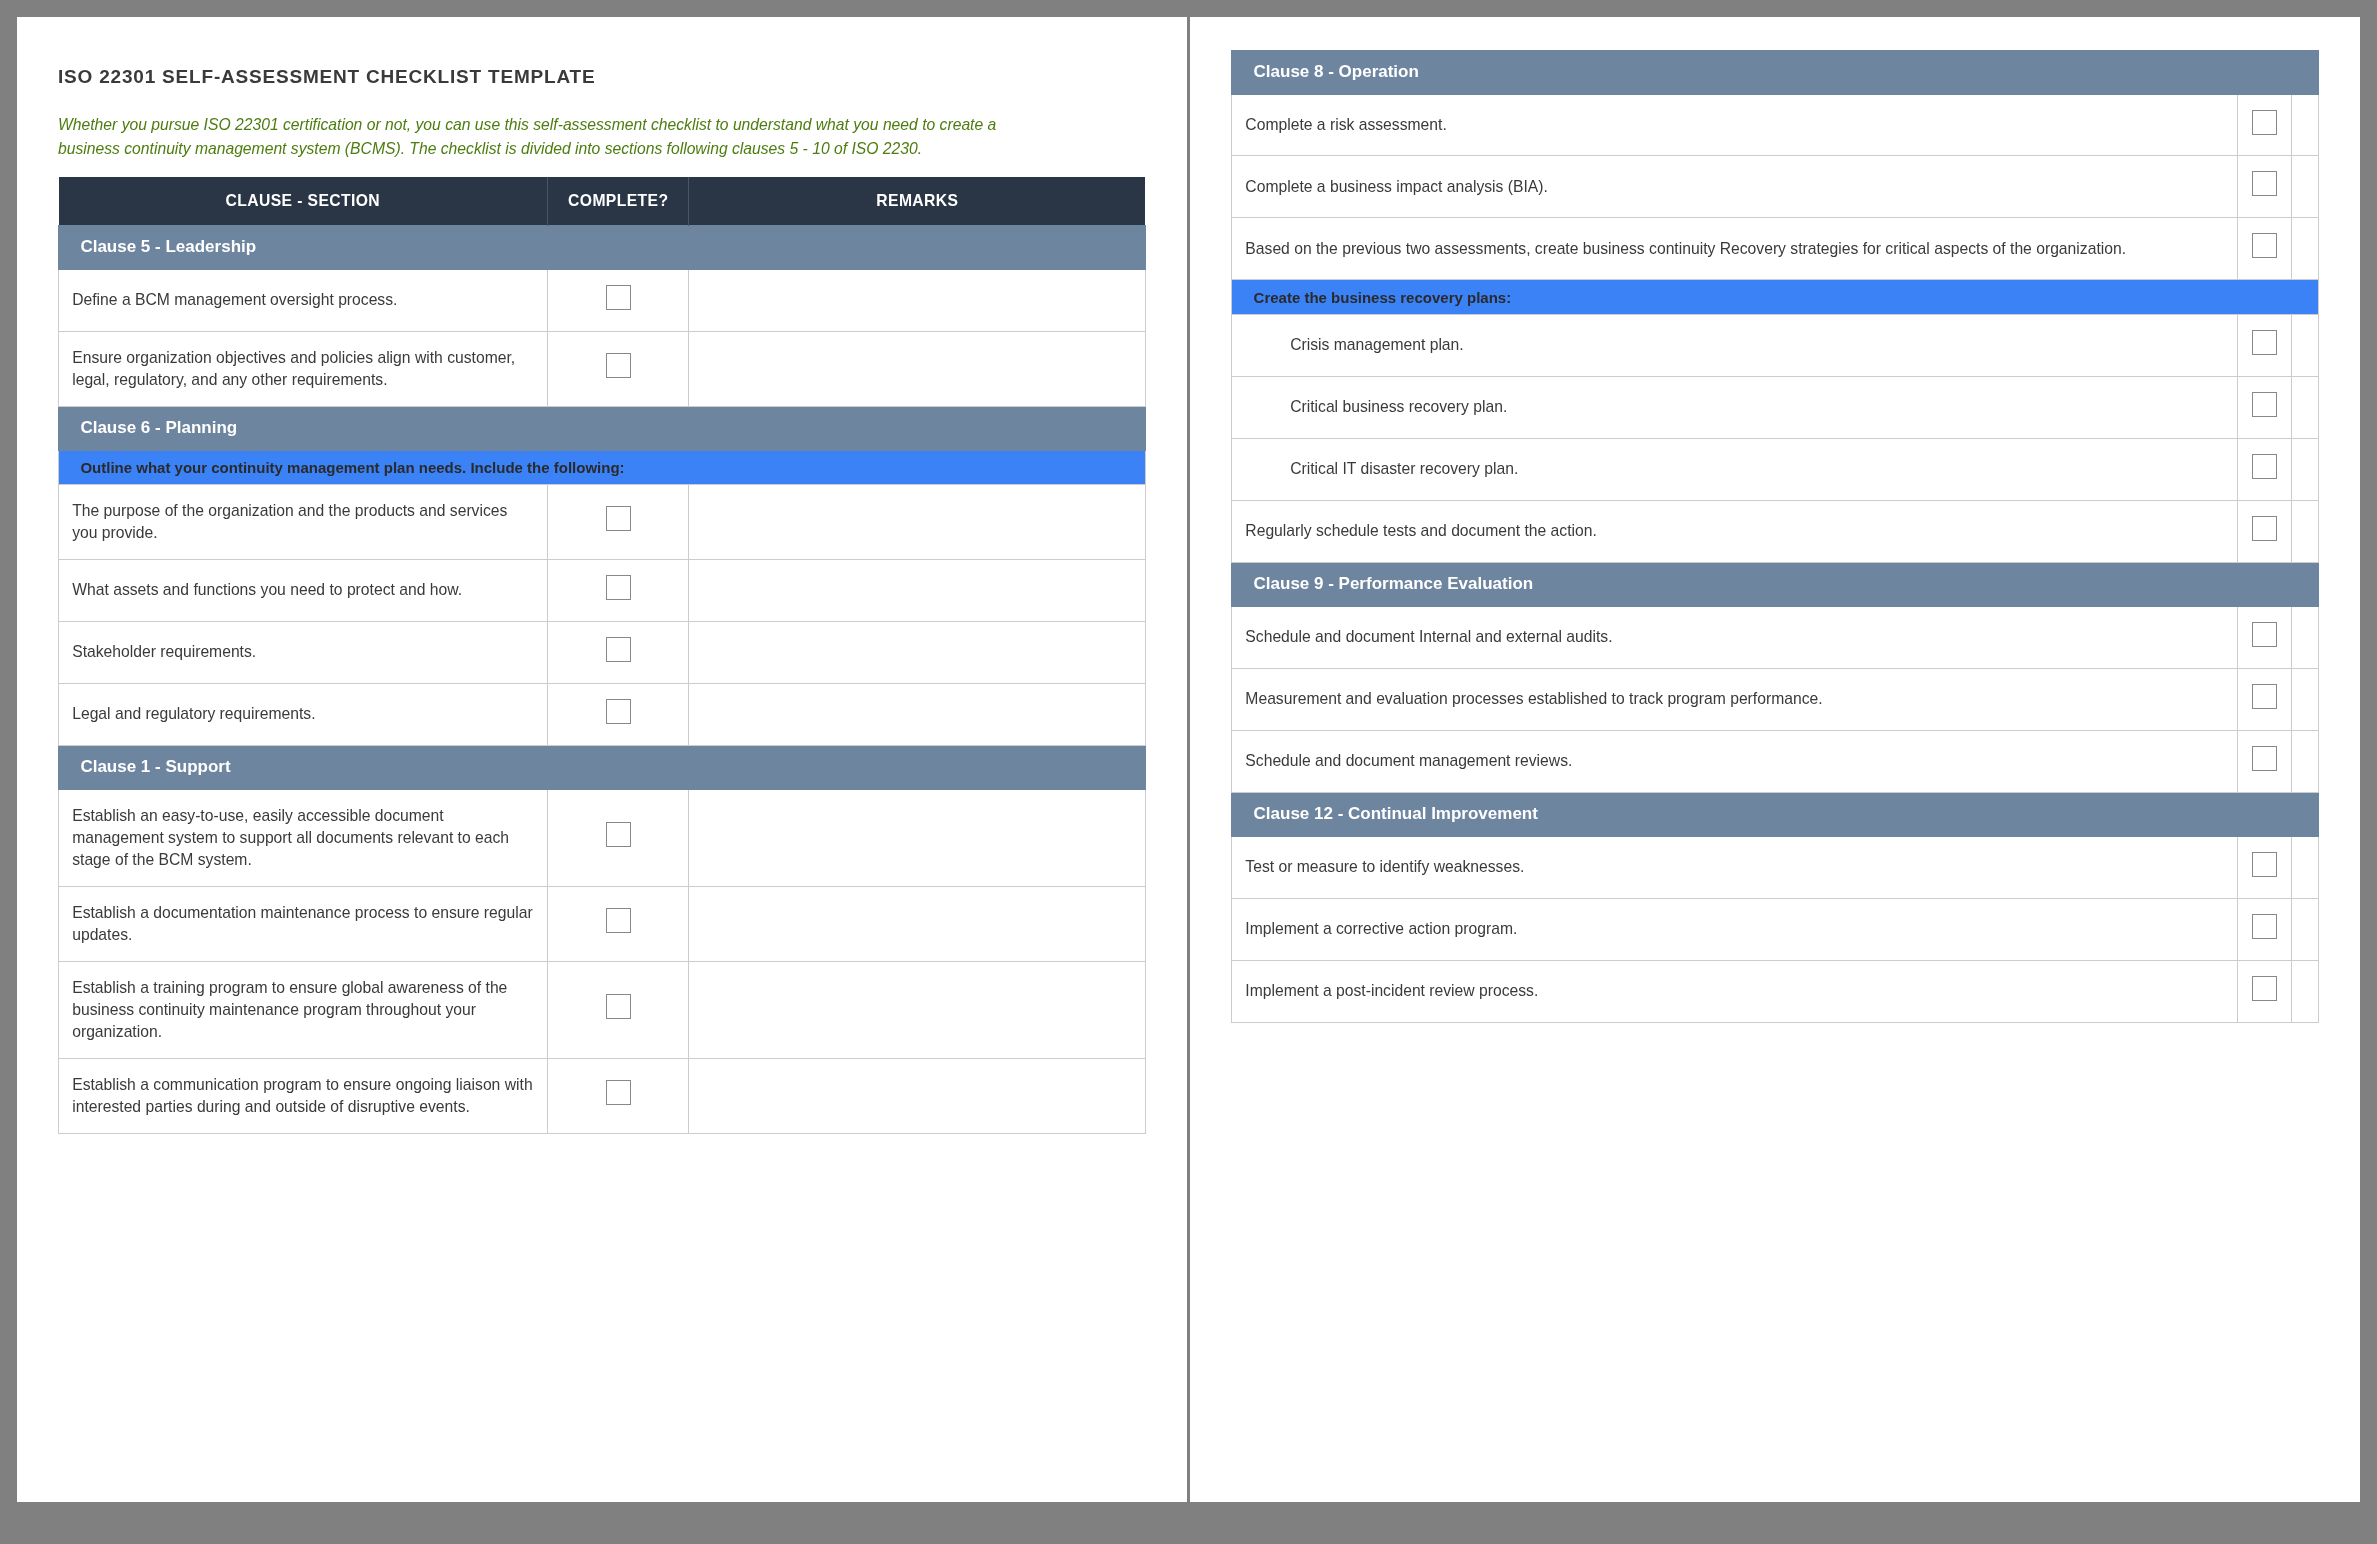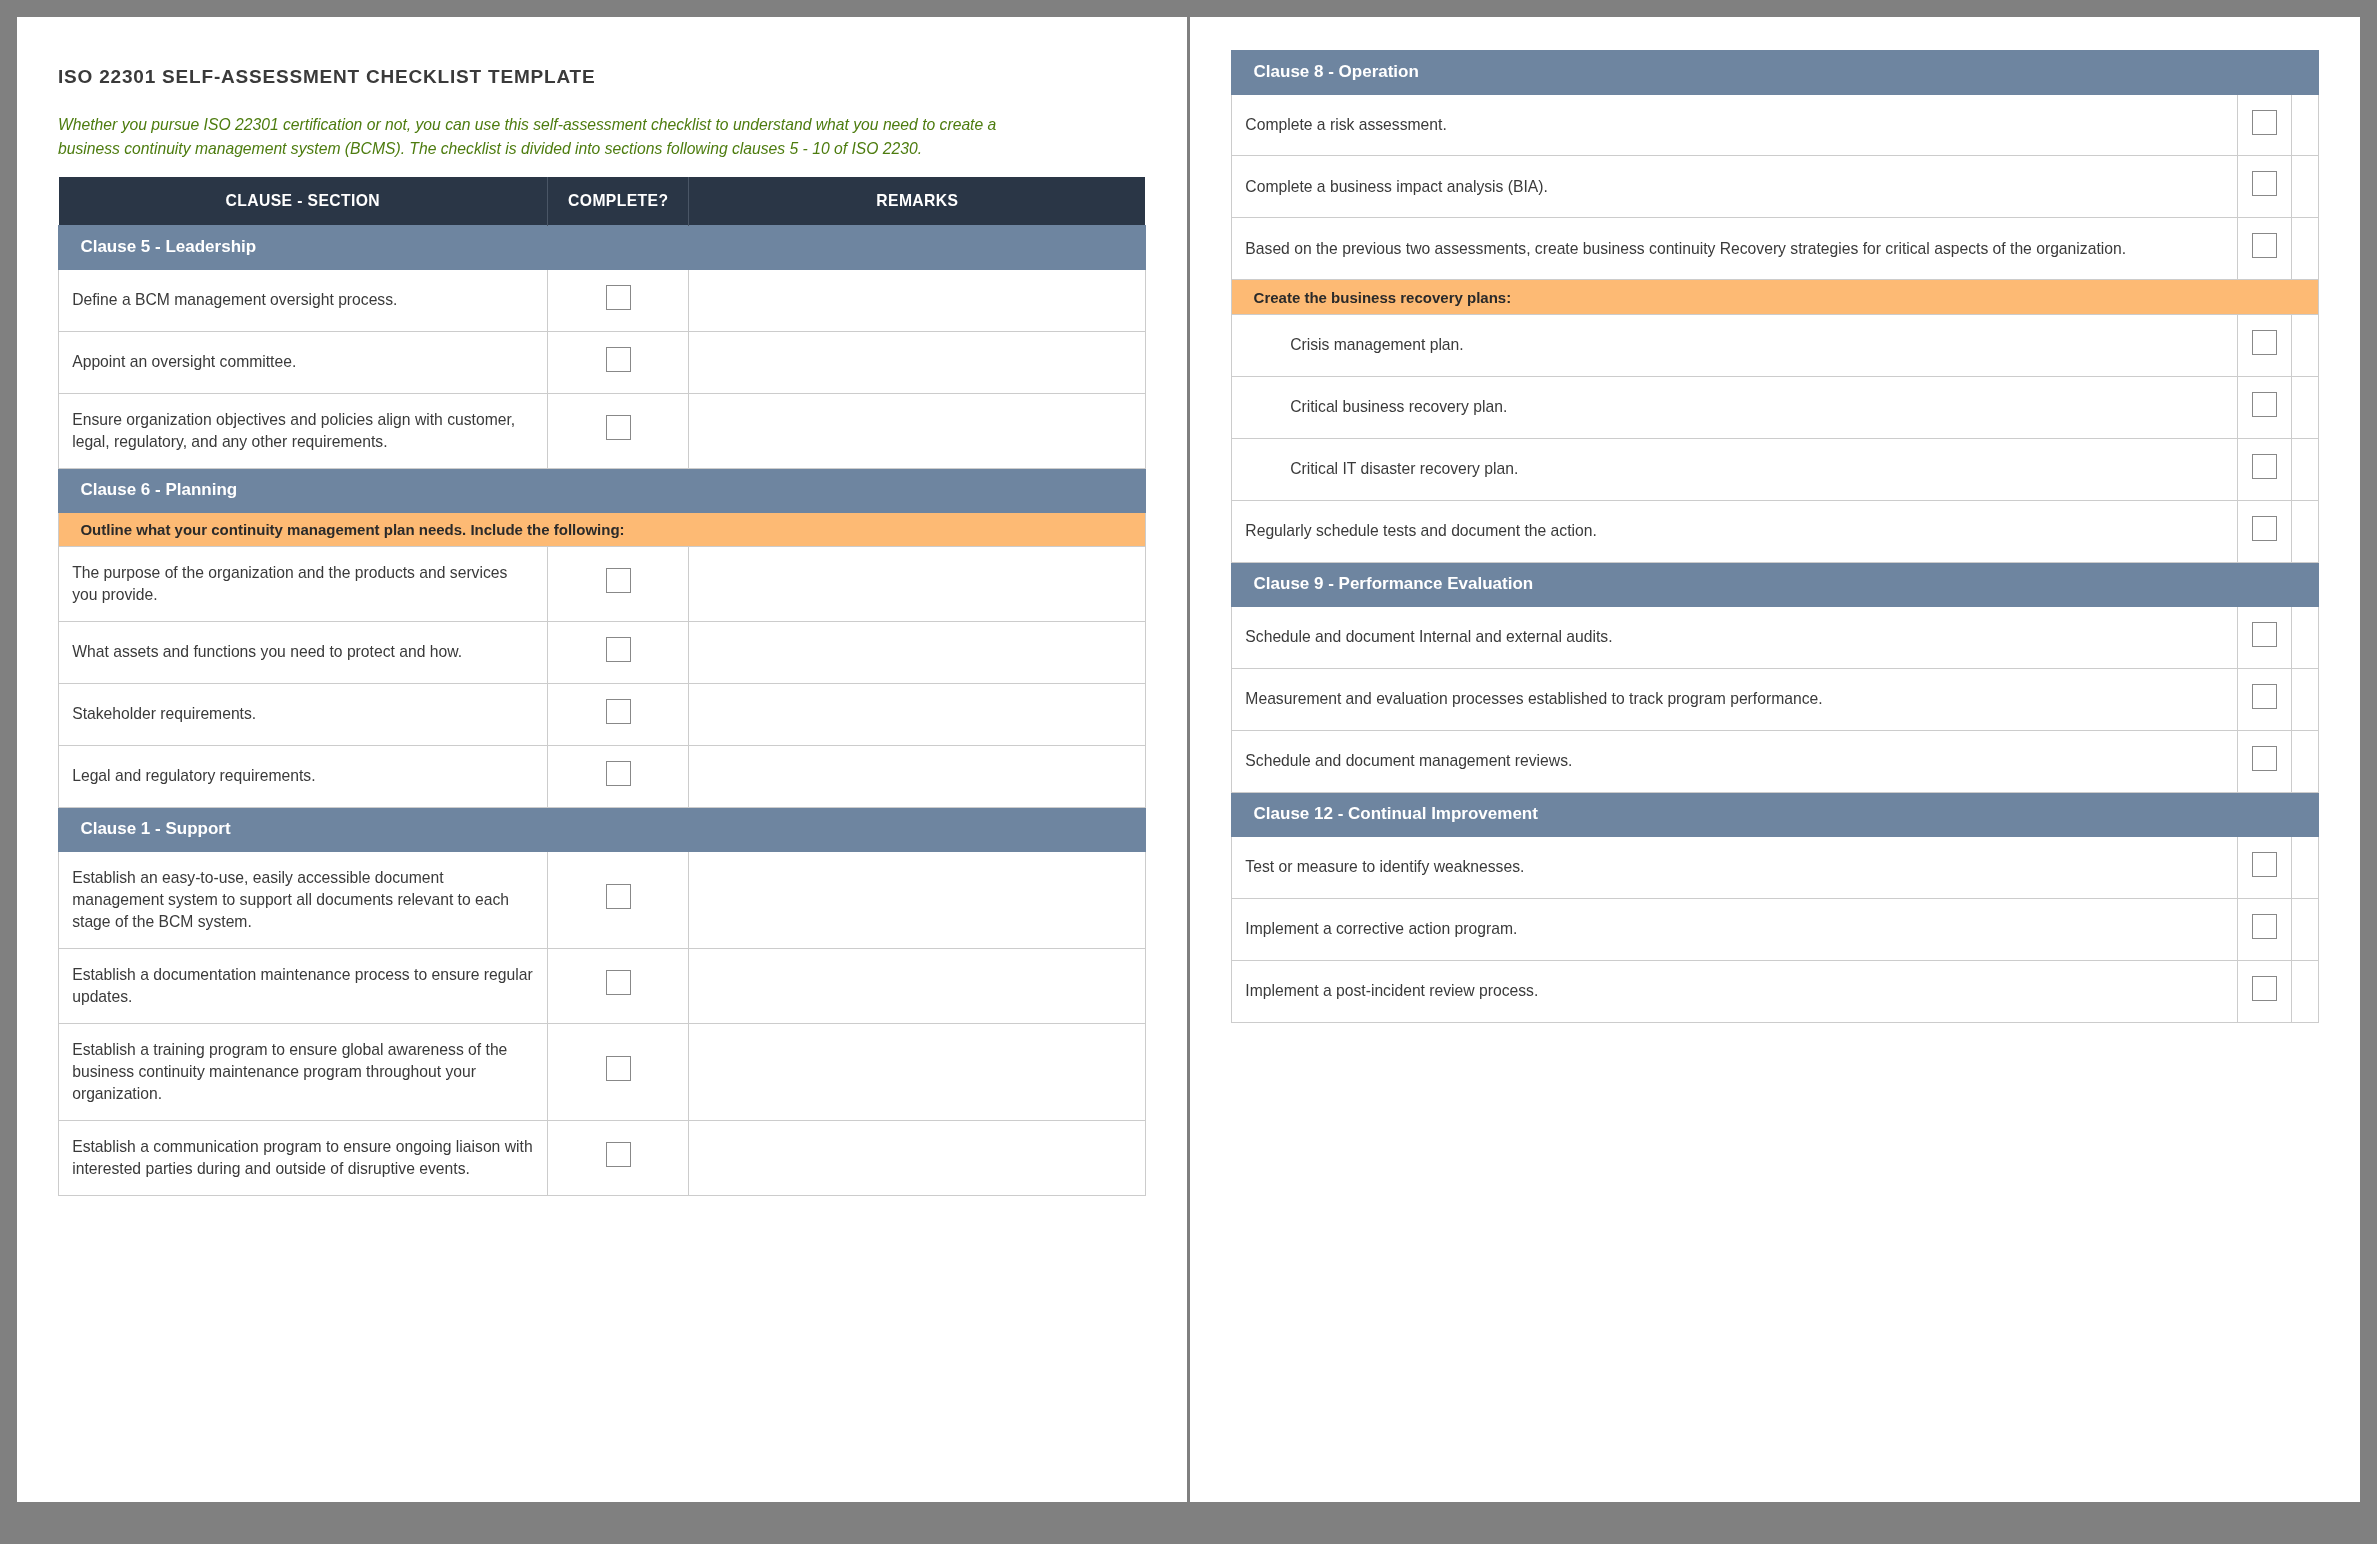--- a/index.html
+++ b/index.html
@@ -58,21 +58,21 @@
   table.checklist th.col-remarks { width: 42%; }
   tr.section-header td {
     background: #6e85a0;
     color: #fff;
     font-weight: 700;
     padding: 11.5px 21.4px;
     border: 0.8px solid #6e85a0;
     font-size: 17px;
   }
   tr.sub-header td {
-    background: #fdba74;
+    background: #3b82f6;
     color: #2a2a2a;
     font-weight: 700;
     padding: 8.2px 21.4px;
     border: 0.8px solid #cccccc;
     font-size: 15px;
   }
   tr.item td {
     border: 0.8px solid #cccccc;
     padding: 15px 11.5px;
     vertical-align: middle;
@@ -109,25 +109,20 @@
       <tbody id="tbody-left">
           <tr class="section-header">
             <td colspan="3">Clause 5 - Leadership</td>
           </tr>
           <tr class="item">
             <td class="clause-cell">Define a BCM management oversight process.</td>
             <td class="complete-cell"><span class="cb"></span></td>
             <td></td>
           </tr>
           <tr class="item">
-            <td class="clause-cell">Appoint an oversight committee.</td>
-            <td class="complete-cell"><span class="cb"></span></td>
-            <td></td>
-          </tr>
-          <tr class="item">
             <td class="clause-cell">Ensure organization objectives and policies align with customer, legal, regulatory, and any other requirements.</td>
             <td class="complete-cell"><span class="cb"></span></td>
             <td></td>
           </tr>
           <tr class="section-header">
             <td colspan="3">Clause 6 - Planning</td>
           </tr>
           <tr class="sub-header">
             <td colspan="3">Outline what your continuity management plan needs. Include the following:</td>
           </tr>

